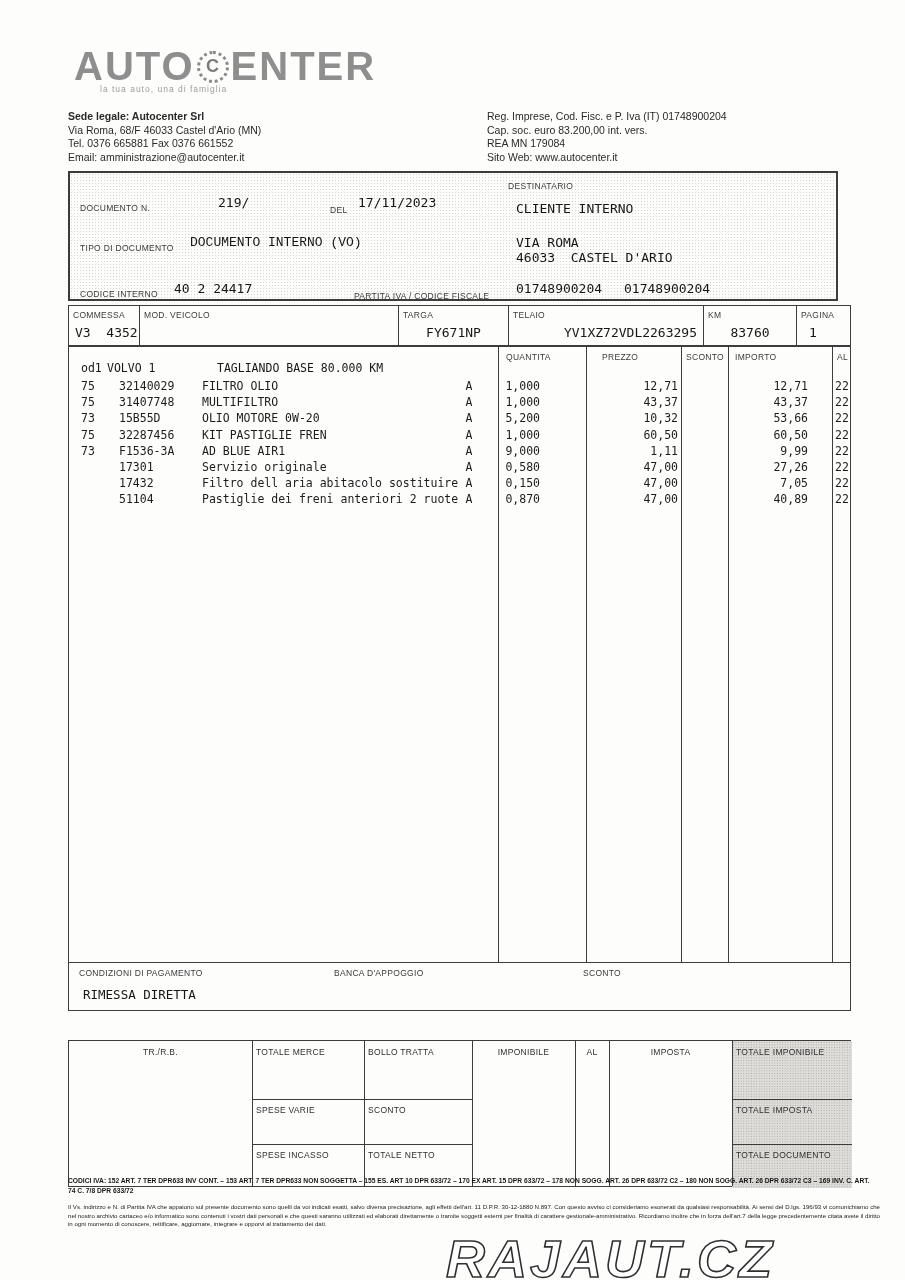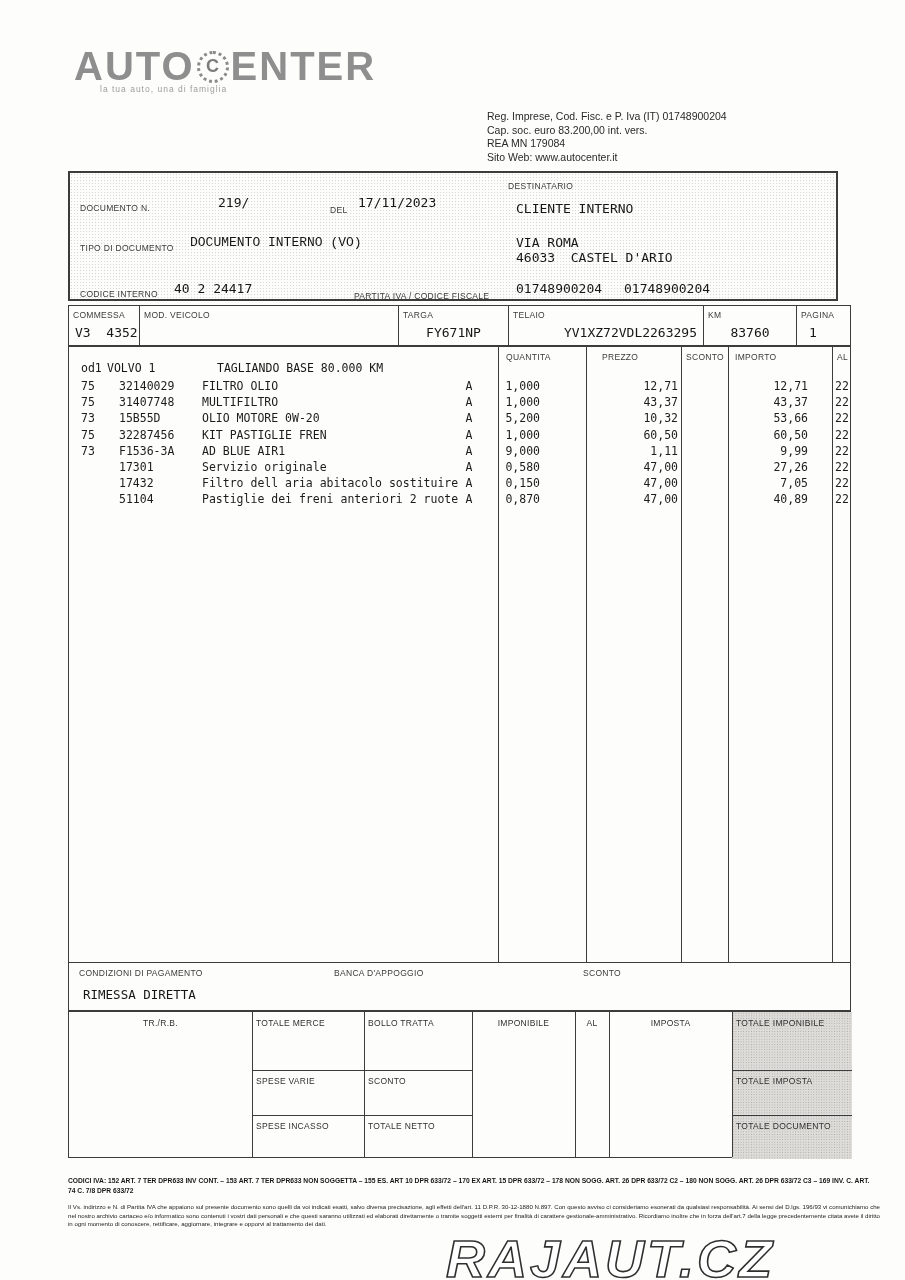--- a/index.html
+++ b/index.html
@@ -44,21 +44,21 @@
   .f-qty { left:429px; width:42px; text-align:right; }
   .f-price { left:519px; width:90px; text-align:right; }
   .f-sconto { left:614px; width:43px; text-align:right; }
   .f-amount { left:661px; width:78px; text-align:right; }
   .f-al { left:766px; }
 
   
   .payment { position:absolute; left:68px; top:963px; width:783px; height:48px; border:1.5px solid #3c3c3c; border-top:none; }
 
   
-  .totals { position:absolute; left:68px; top:1011px; width:783px; height:147px; border:1.5px solid #3c3c3c; }
+  .totals { position:absolute; left:68px; top:1040px; width:783px; height:147px; border:1.5px solid #3c3c3c; }
   .hline { position:absolute; height:1px; background:#3c3c3c; }
   .tlbl { position:absolute; font-size:8.5px; letter-spacing:.3px; color:#2f2f2f; white-space:nowrap; }
   .shadecell { position:absolute; left:663px; width:119.5px; }
 
   
   .codici { position:absolute; left:68px; top:1176px; width:810px; font-size:6.7px; font-weight:bold; line-height:9.5px; color:#161616; }
   .privacy { position:absolute; left:68px; top:1203px; width:812px; font-size:6.1px; line-height:8.6px; color:#222; text-align:justify; }
 
   .watermark { position:absolute; left:446px; top:1228px; font-size:54px; font-weight:bold; font-style:italic; letter-spacing:3px; color:#ffffff; -webkit-text-stroke:1.6px #2f2f2f; transform:scaleY(.95); white-space:nowrap; }
 </style>
@@ -67,20 +67,26 @@
 
 <div class="page">
 
   <div class="logo">
     <span class="word">AUTO</span>
     <span class="cring">C</span>
     <span class="word">ENTER</span>
   </div>
   <div class="tagline">la tua auto, una di famiglia</div>
 
+  <div class="hcol" style="left:68px; width:210px;">
+    <div class="t">Sede legale: Autocenter Srl</div>
+    <div>Via Roma, 68/F 46033 Castel d'Ario (MN)</div>
+    <div>Tel. 0376 665881 Fax 0376 661552</div>
+    <div>Email: amministrazione@autocenter.it</div>
+  </div>
   <div class="hcol" style="left:487px; width:270px;">
     <div>Reg. Imprese, Cod. Fisc. e P. Iva (IT) 01748900204</div>
     <div>Cap. soc. euro 83.200,00 int. vers.</div>
     <div>REA MN 179084</div>
     <div>Sito Web: www.autocenter.it</div>
   </div>
 
   <div class="docbox speckle">
     <span class="lbl" style="left:10px; top:30px;">DOCUMENTO N.</span>
     <span class="mono v13" style="left:148px; top:22px;">219/</span>

